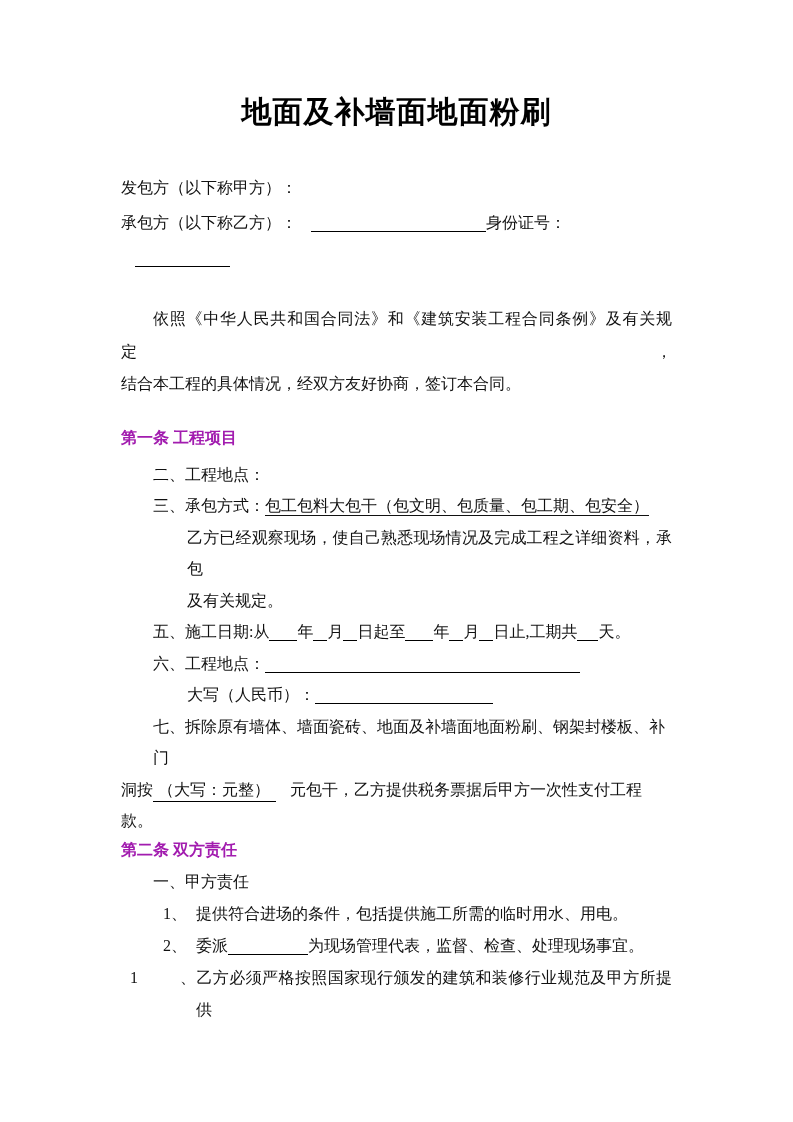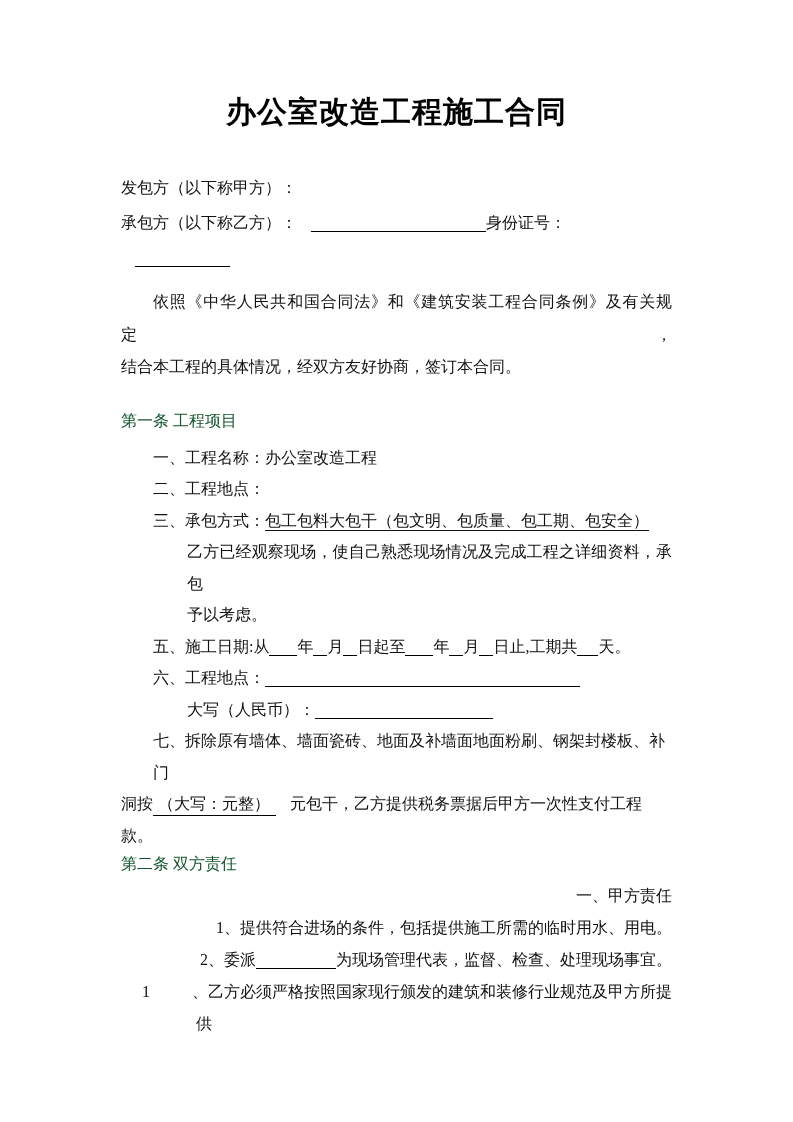--- a/index.html
+++ b/index.html
@@ -19,31 +19,31 @@
     font-size:30px;
     font-weight:bold;
     text-align:center;
     line-height:44px;
     letter-spacing:1px;
     color:#000;
   }
   .line{line-height:32px;}
   .parties{margin-top:36px;}
   .parties .line{line-height:35px;}
-  .preamble{margin-top:11px;}
+  .preamble{margin-top:28px;}
   .preamble .line{line-height:32.5px;}
   .indent2{padding-left:32px;}
   .indent4{padding-left:66px;}
   .firstindent{text-indent:32px;}
-  .heading{font-weight:normal;line-height:32px;color:#14532d;}
+  .heading{font-weight:bold;line-height:32px;color:#a21caf;}
   .h1{margin-top:21px;}
   .h2{margin-top:-3px;}
   .sec1{margin-top:5px;}
   .sec1 .line{line-height:31.5px;}
-  .sec2 .line{line-height:32px;text-align:right;}
+  .sec2 .line{line-height:32px;}
   
   .j{text-align:justify;text-align-last:justify;}
   
   .blank{
     display:inline-block;
     height:18px;
     border-bottom:1px solid #000;
     vertical-align:-4px;
   }
   
@@ -59,46 +59,45 @@
   .num-item{padding-left:42px;}
   .num{display:inline-block;width:33px;}
   .hang{padding-left:75px;text-indent:-33px;}
 </style>
 </head>
 <body>
 
 <div class="page">
   <div class="content">
 
-    <div class="title">办公室改造工程施工合同</div>
+    <div class="title">地面及补墙面地面粉刷</div>
 
     <div class="parties">
       <div class="line">
         <span>发包方（以下称甲方）：</span>
       </div>
       <div class="line">
         <span>承包方（以下称乙方）：</span><span class="blank" style="width:175px;margin-left:14px;"></span><span>身份证号：</span><span class="blank" style="width:95px;margin-left:14px;"></span>
       </div>
     </div>
 
     <div class="preamble">
       <div class="line firstindent j">依照《中华人民共和国合同法》和《建筑安装工程合同条例》及有关规定，</div>
       <div class="line">结合本工程的具体情况，经双方友好协商，签订本合同。</div>
     </div>
 
     <div class="heading h1">第一条 工程项目</div>
 
     <div class="sec1">
-      <div class="line indent2">一、工程名称：办公室改造工程</div>
       <div class="line indent2">二、工程地点：</div>
       <div class="line indent2">
         <span>三、承包方式：</span><span class="u" style="padding-right:8px;">包工包料大包干（包文明、包质量、包工期、包安全）</span>
       </div>
       <div class="line indent4 j">乙方已经观察现场，使自己熟悉现场情况及完成工程之详细资料，承包</div>
-      <div class="line indent4">予以考虑。</div>
+      <div class="line indent4">及有关规定。</div>
 
       <div class="line indent2">
         <span>五、施工日期:从</span><span class="blank" style="width:28px;"></span><span>年</span><span class="blank" style="width:14px;"></span><span>月</span><span class="blank" style="width:14px;"></span><span>日起至</span><span class="blank" style="width:28px;"></span><span>年</span><span class="blank" style="width:14px;"></span><span>月</span><span class="blank" style="width:14px;"></span><span>日止,工期共</span><span class="blank" style="width:21px;"></span><span>天。</span>
       </div>
 
       <div class="line indent2">
         <span>六、工程地点：</span><span class="blank" style="width:315px;"></span>
       </div>
       <div class="line indent4">
         <span>大写（人民币）：</span><span class="blank" style="width:178px;"></span>

